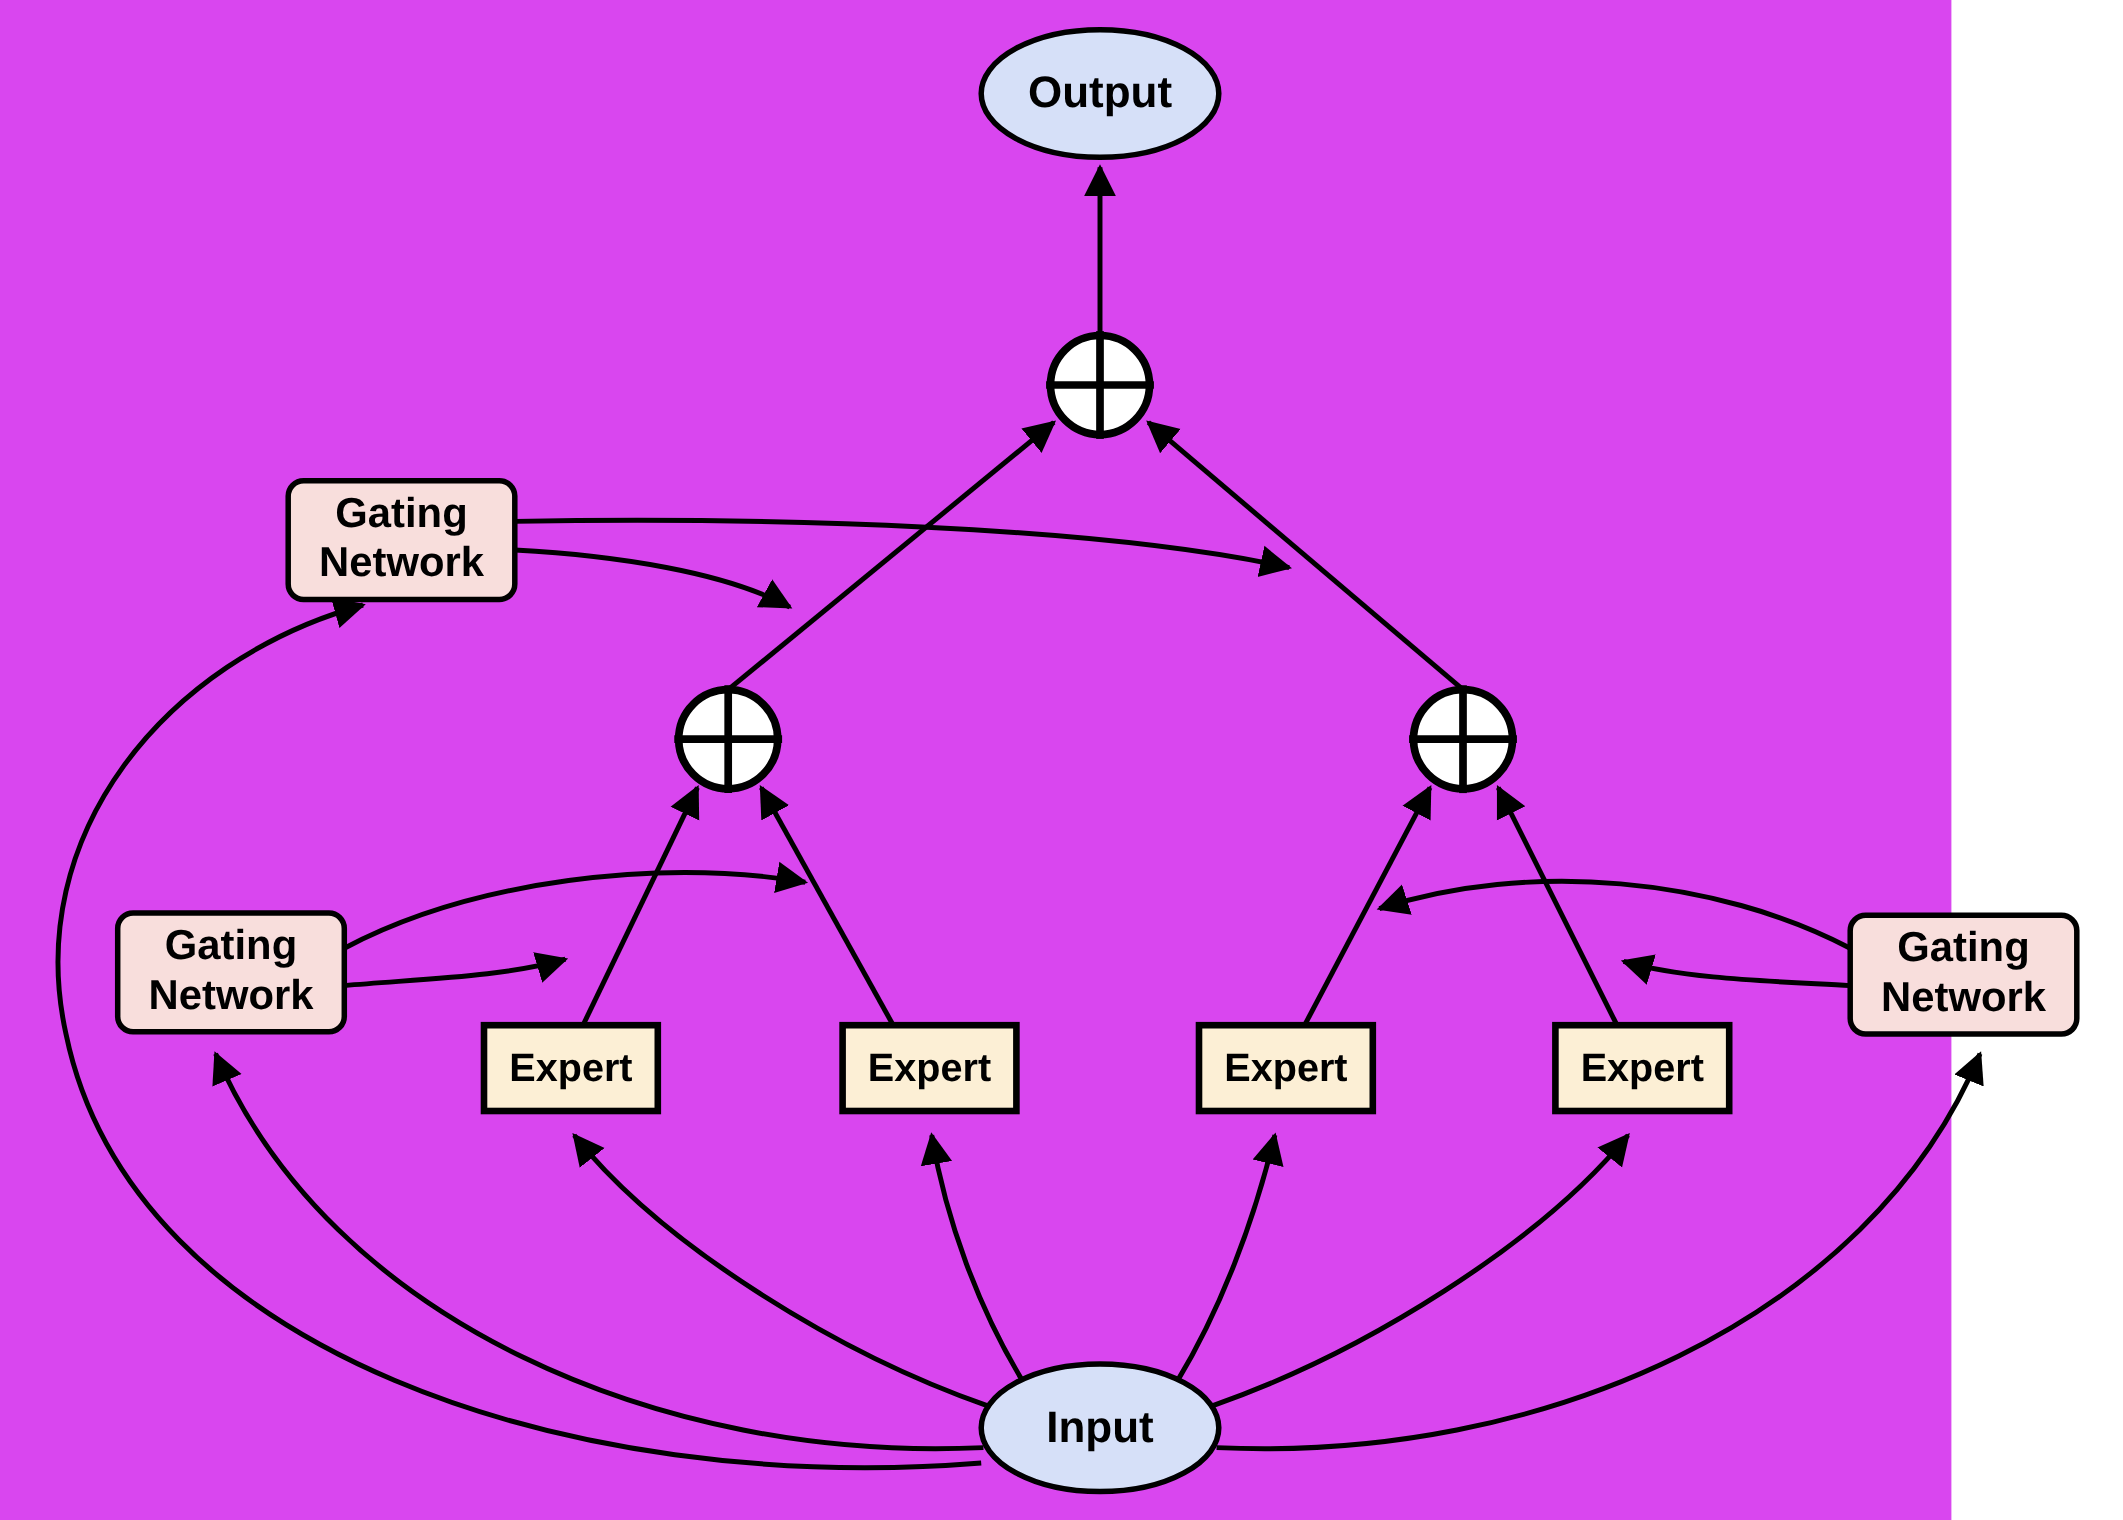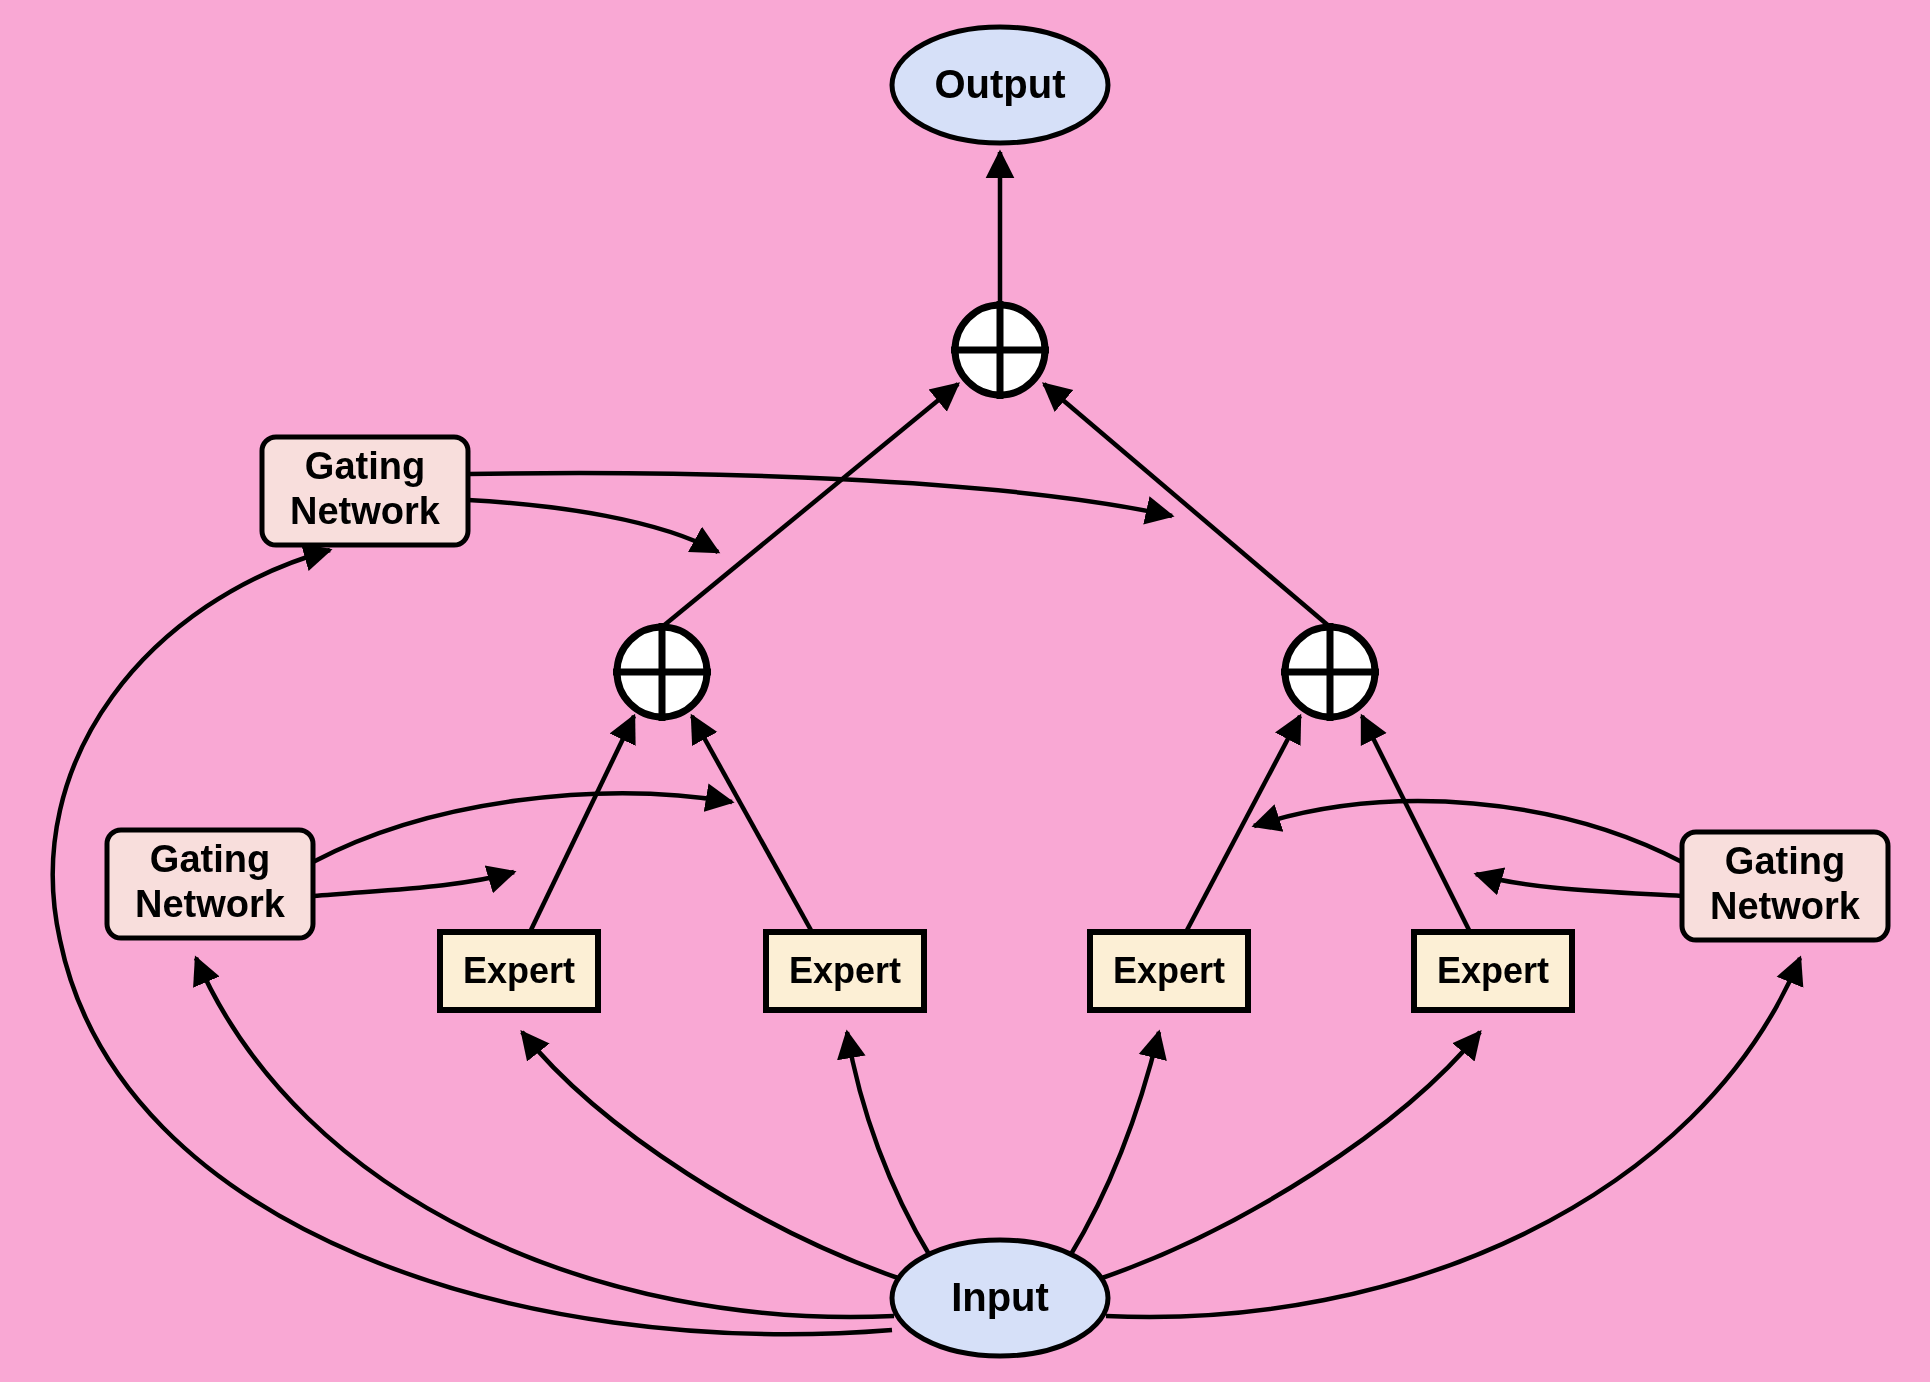--- a/index.html
+++ b/index.html
@@ -8,23 +8,23 @@
     background: #ffffff;
   }
   body {
     width: 1930px;
     height: 1382px;
     font-family: "Liberation Sans", sans-serif;
     overflow: hidden;
   }
   #diagram-root {
     position: relative;
-    width: 1930px;
+    width: 1774px;
     height: 1382px;
-    background: #f9a8d4;
+    background: #d946ef;
   }
   svg#graph {
     display: block;
     width: 1930px;
     height: 1382px;
   }
   .node-shape {
     stroke: #000000;
     stroke-width: 5;
   }

